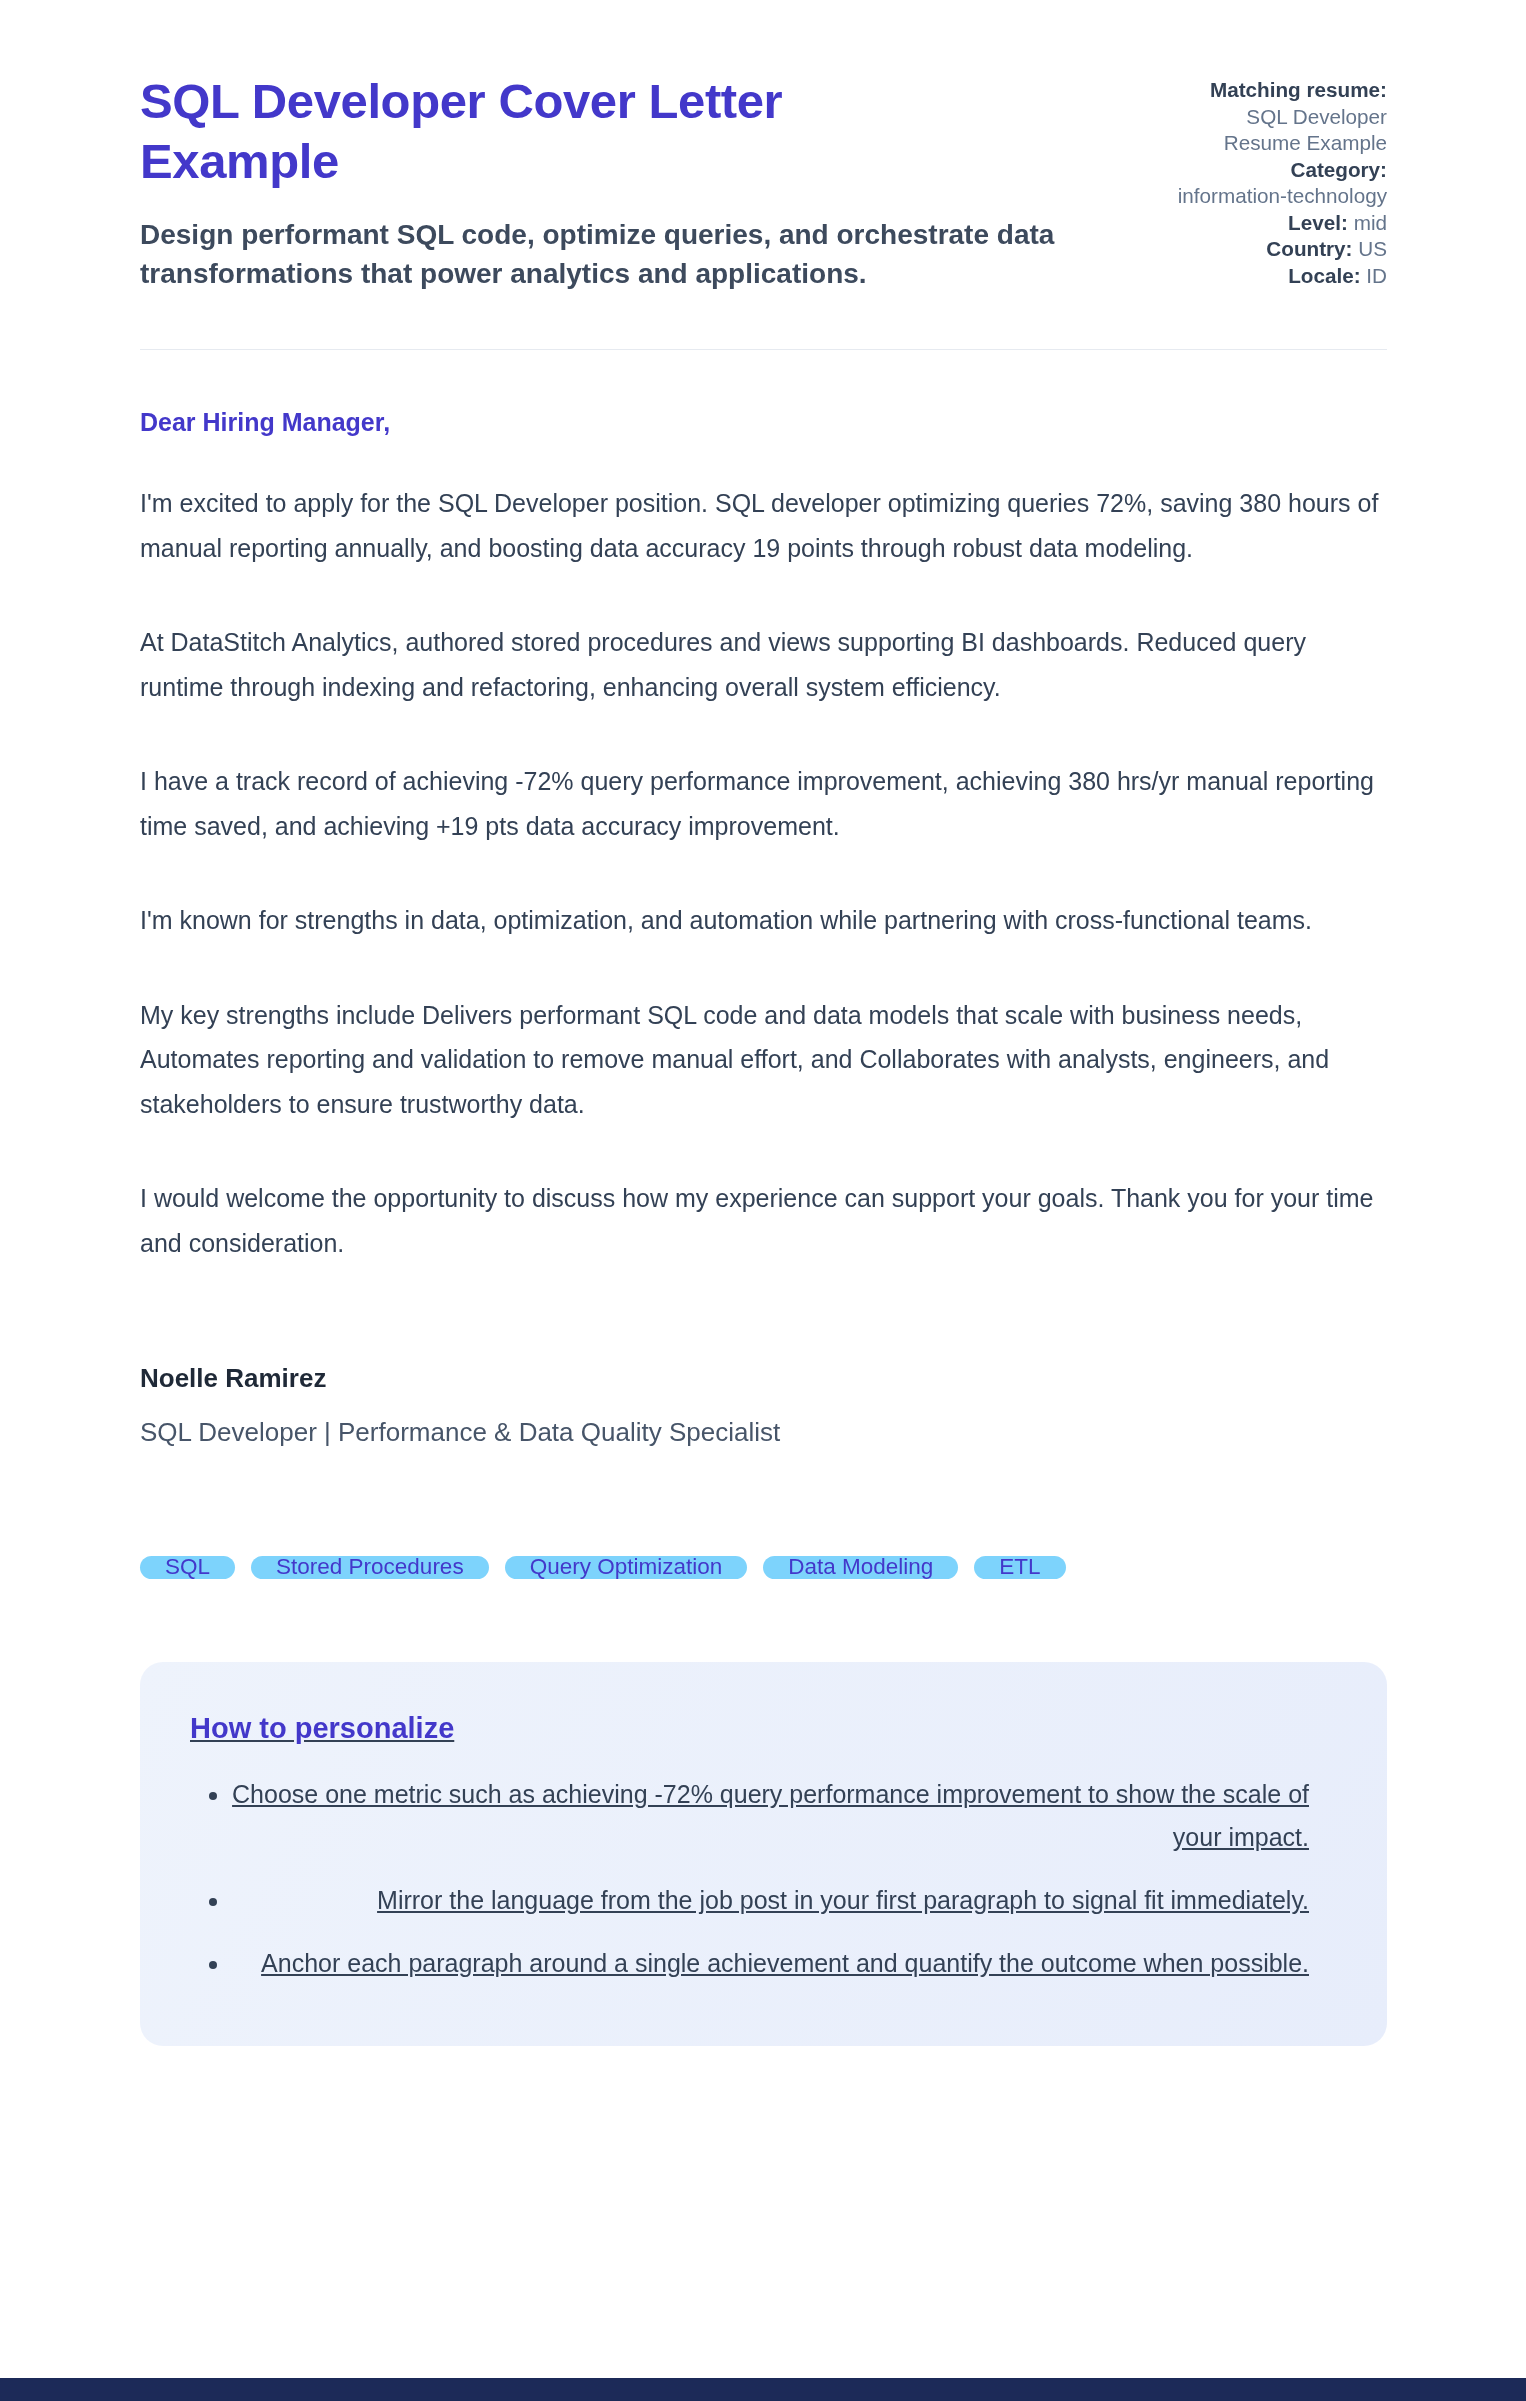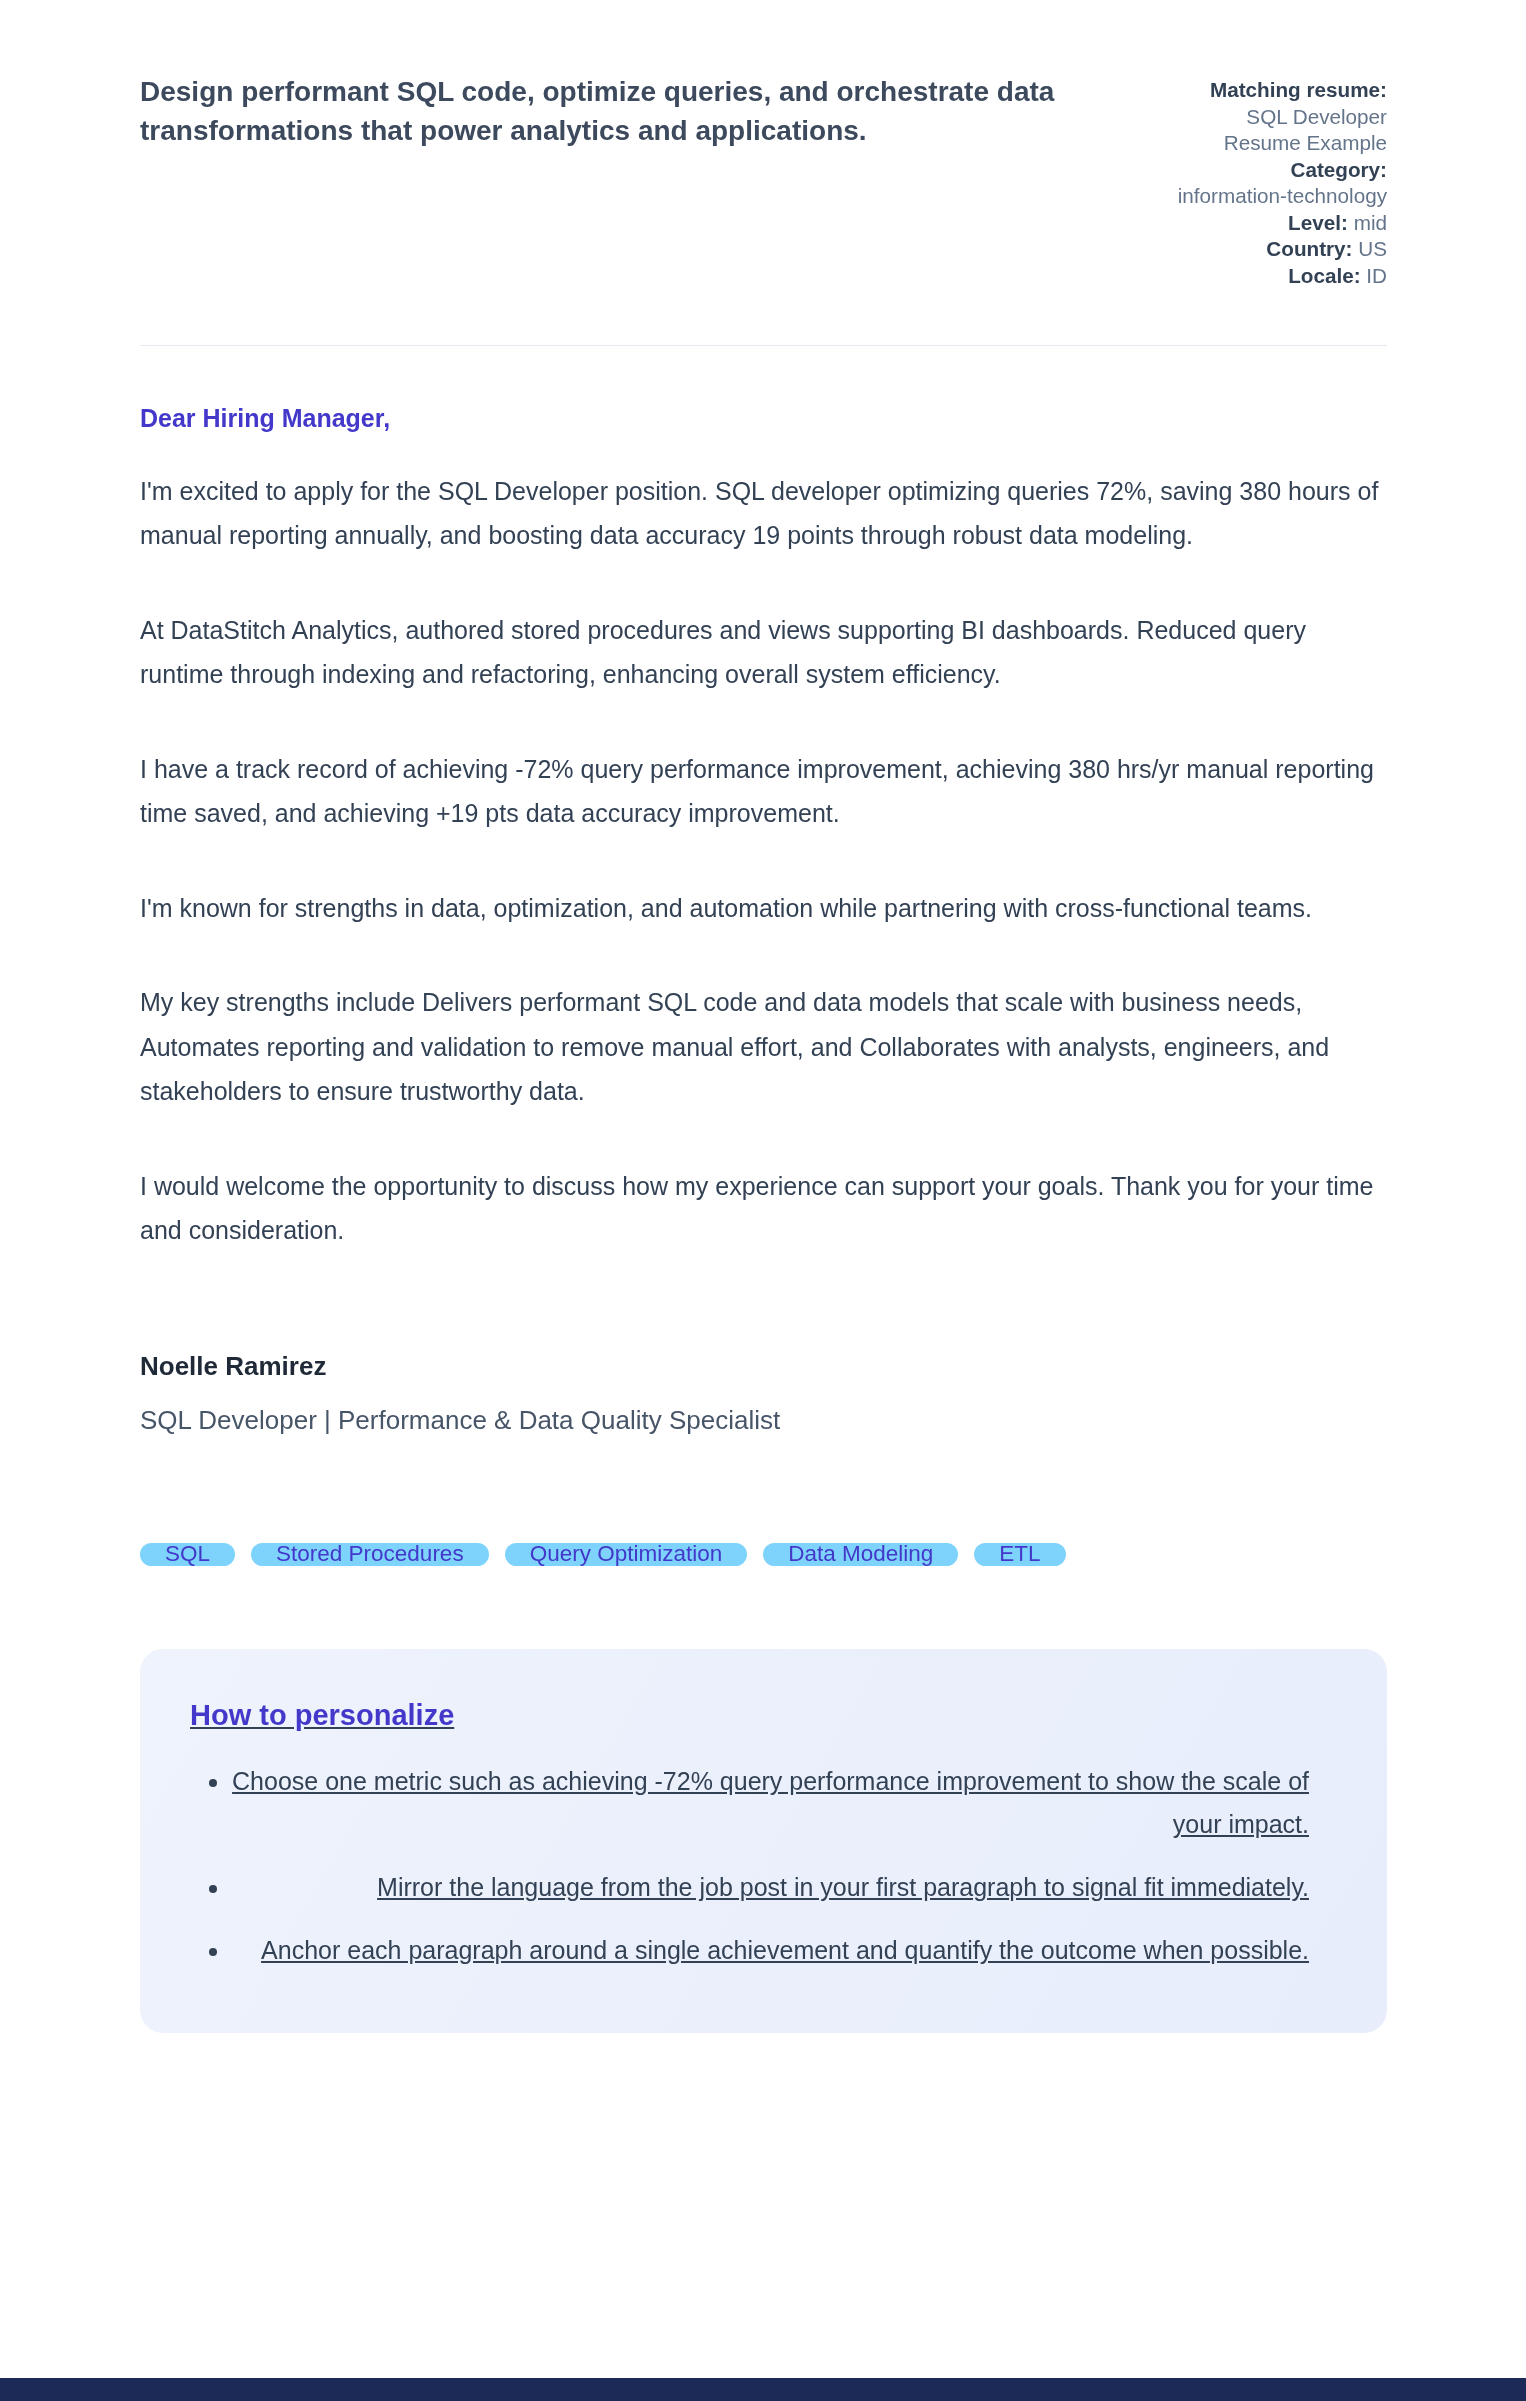--- a/index.html
+++ b/index.html
@@ -57,21 +57,21 @@
   .meta-label-inline { color: #334155; font-weight: 700; }
   .meta-value-inline { color: #64748b; }
 
   
   .salutation {
     margin-top: 56px;
     color: #4338ca;
     font-weight: 700;
     font-size: 25px;
     line-height: 1.3;
-    margin-bottom: 34px;
+    margin-bottom: 43px;
   }
   .para {
     font-size: 25px;
     line-height: 1.78;
     color: #334155;
     margin-bottom: 50px;
     max-width: 1248px;
   }
   .para:last-of-type { margin-bottom: 0; }
 
@@ -149,20 +149,21 @@
   }
 </style>
 </head>
 <body>
 
 <div class="page">
   <div class="content">
 
     <header class="header">
       <div class="header-left">
+        <h1 class="title">SQL Developer Cover Letter Example</h1>
         <p class="subtitle">Design performant SQL code, optimize queries, and orchestrate data transformations that power analytics and applications.</p>
       </div>
       <aside class="meta">
         <div class="meta-label">Matching resume:</div>
         <a class="meta-link">SQL Developer Resume Example</a>
         <div class="meta-label">Category:</div>
         <div class="meta-value">information-technology</div>
         <div class="meta-row"><span class="meta-label-inline">Level:</span> <span class="meta-value-inline">mid</span></div>
         <div class="meta-row"><span class="meta-label-inline">Country:</span> <span class="meta-value-inline">US</span></div>
         <div class="meta-row"><span class="meta-label-inline">Locale:</span> <span class="meta-value-inline">ID</span></div>

